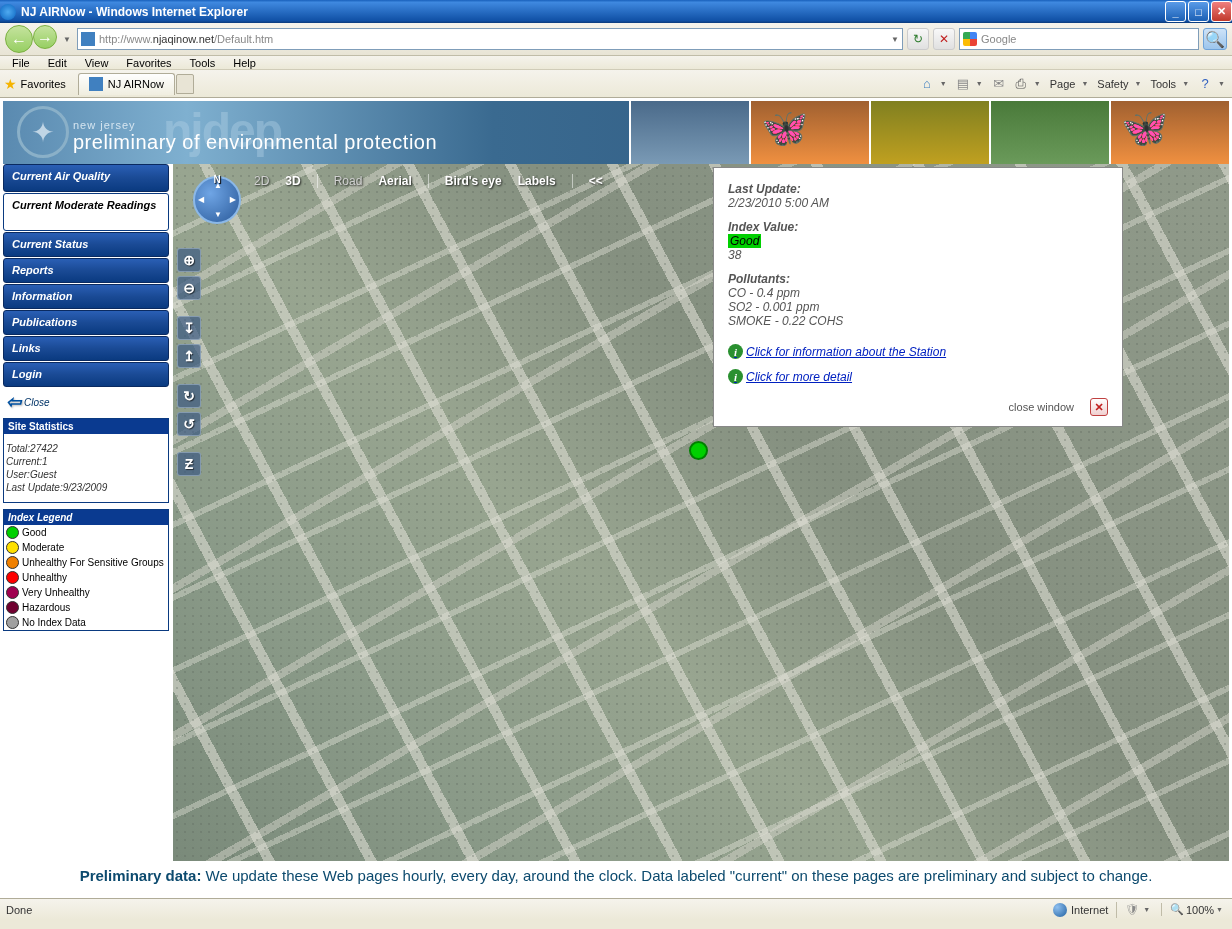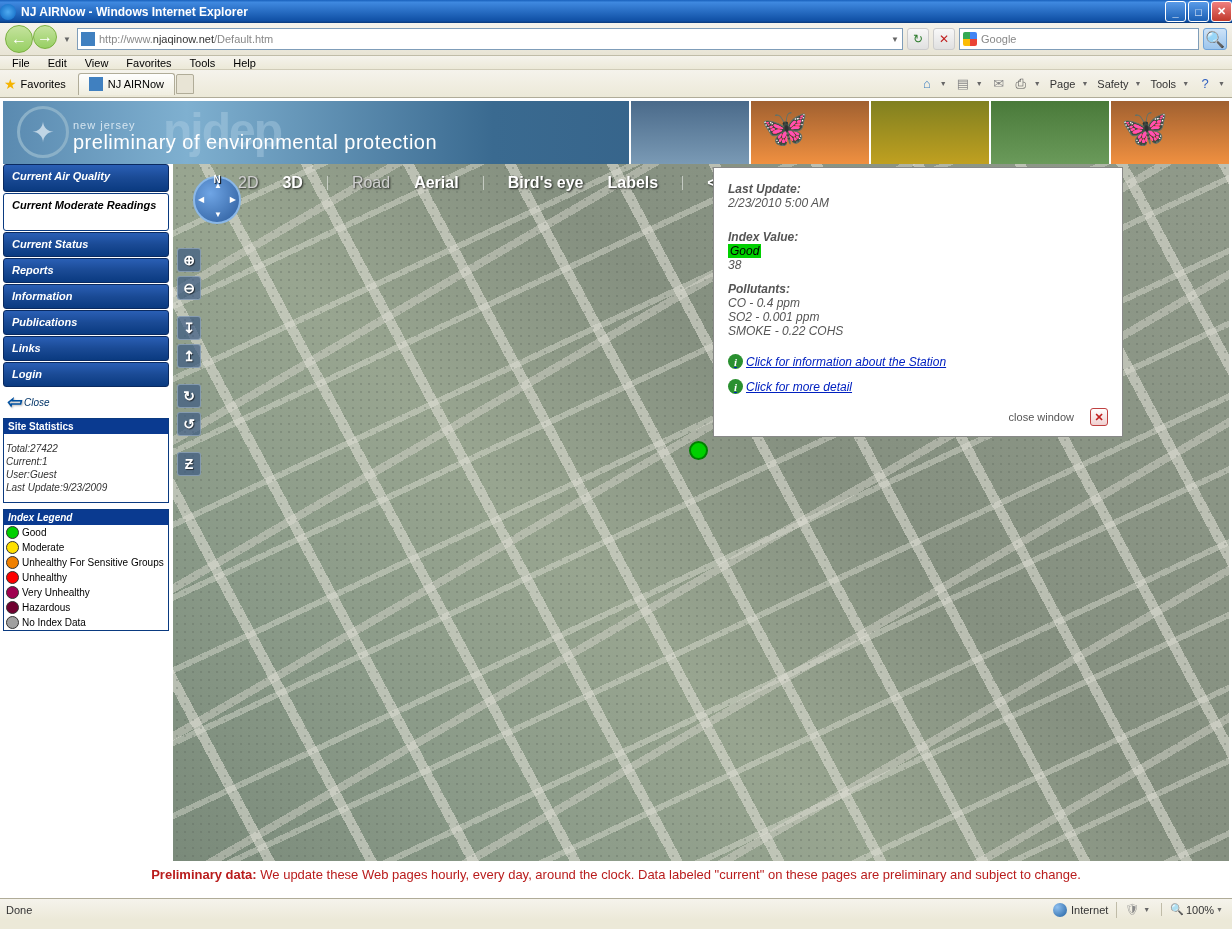--- a/index.html
+++ b/index.html
@@ -93,21 +93,21 @@
       background: repeating-linear-gradient(62deg, transparent 0 80px, rgba(220,220,210,0.6) 80px 90px),
                   repeating-linear-gradient(-30deg, transparent 0 120px, rgba(210,210,200,0.5) 120px 128px),
                   repeating-linear-gradient(155deg, transparent 0 60px, rgba(230,230,220,0.4) 60px 66px);
     }
     .map-bg::after { content:''; position:absolute; inset:0;
       background-image: radial-gradient(rgba(90,100,90,0.3) 1px, transparent 1px);
       background-size: 8px 8px;
     }
     
     
-    .map-toolbar { position: absolute; top: 10px; left: 65px; display: flex; align-items: center; gap: 24px; color: white; font-size: 16px; font-weight: bold; text-shadow: 1px 1px 2px rgba(0,0,0,0.8); z-index: 5;}
+    .map-toolbar { position: absolute; top: 10px; left: 81px; display: flex; align-items: center; gap: 16px; color: white; font-size: 12px; font-weight: bold; text-shadow: 1px 1px 2px rgba(0,0,0,0.8); z-index: 5;}
     .map-tb-sep { width: 1px; height: 14px; background: rgba(255,255,255,0.5); }
     .map-tb-item { cursor: pointer; }
     .map-tb-item.active { color: white; font-weight: bold; }
     .map-tb-item.dim { color: #d0d0d0; font-weight: normal; }
     
     
     .compass { position: absolute; top: 12px; left: 20px; width: 48px; height: 48px; border-radius: 50%; background: radial-gradient(circle at 35% 35%, #6fa5e5, #2a5a9a); border: 2px solid #8bb8e8; z-index: 5; display:flex; align-items:center; justify-content:center;}
     .compass-n { position: absolute; top: -4px; font-size: 10px; color: white; font-weight: bold; text-shadow: 1px 1px 1px #000;}
     .compass-arrows { color: white; font-size: 8px; position: relative; width:100%; height:100%;}
     .compass-arrows span { position: absolute; }
@@ -127,21 +127,21 @@
     .popup { position: absolute; top: 3px; left: 540px; width: 410px; background: white; border: 1px solid #888; z-index: 7; padding: 10px 14px; font-size: 12px; font-family: Arial; }
     .popup-label { font-weight: bold; font-style: italic; color: #555; margin-top: 4px;}
     .popup-val { color: #555; font-style: italic; }
     .popup-good { background: #00d000; color: black; display: inline-block; padding: 0 2px; font-style: italic;}
     .popup-link { color: #0020c0; text-decoration: underline; font-style: italic; display:flex; align-items:center; gap:3px; margin-top: 16px;}
     .popup-link .i-icon { width:15px; height:15px; background:#2a9030; border-radius:50%; color:white; font-style:italic; font-weight:bold; font-size:11px; display:flex; align-items:center; justify-content:center; font-family: Georgia;}
     .popup-close { display:flex; justify-content:flex-end; align-items:center; gap:16px; margin-top:14px; font-size:11px; color:#555;}
     .popup-close-btn { width:18px; height:18px; border:1px solid #c04040; border-radius:3px; background: linear-gradient(#fff, #f0d0d0); color:#c02020; font-weight:bold; display:flex; align-items:center; justify-content:center; font-size:11px;}
     
     
-    .prelim { text-align: center; font-size: 13px; padding: 6px; color: #b91c1c; }
+    .prelim { text-align: center; font-size: 15px; padding: 6px; color: #0c4a6e; }
     .prelim .b { font-weight: bold; }
     
     
     .status-bar { height: 22px; background: linear-gradient(#f5f3ec, #ece9d8); border-top: 1px solid #b0ac98; display: flex; align-items: center; font-size: 11px; color: #333; padding: 0 6px; }
     .status-sep { width: 1px; height: 16px; background: #c0bca8; margin: 0 4px; }
     .status-right { margin-left: auto; display:flex; align-items:center; gap:4px; }
     .globe { width:14px; height:14px; background: radial-gradient(circle at 30% 30%, #8fc0f0, #2060a0); border-radius:50%;}
     .zoom-ctrl { display:flex; align-items:center; gap:2px; border-left: 1px solid #c0bca8; padding-left: 8px; margin-left: 4px;}
   </style>
 </head>
@@ -327,21 +327,21 @@
         <div class="vert-btn">↺</div>
         <div style="height:8px;"></div>
         <div class="vert-btn">Ƶ</div>
       </div>
 
       <div class="station-dot"></div>
 
       <div class="popup">
         <div class="popup-label">Last Update:</div>
         <div class="popup-val">2/23/2010 5:00 AM</div>
-        <div class="popup-label" style="margin-top:20px;">Index Value:</div>
+        <div class="popup-label" style="margin-top:10px;">Index Value:</div>
         <div><span class="popup-good">Good</span></div>
         <div class="popup-val">38</div>
         <div class="popup-label" style="margin-top:10px;">Pollutants:</div>
         <div class="popup-val">CO - 0.4 ppm</div>
         <div class="popup-val">SO2 - 0.001 ppm</div>
         <div class="popup-val">SMOKE - 0.22 COHS</div>
         <div class="popup-link">
             <div class="i-icon">i</div>
             <span>Click for information about the Station</span>
           </div>

